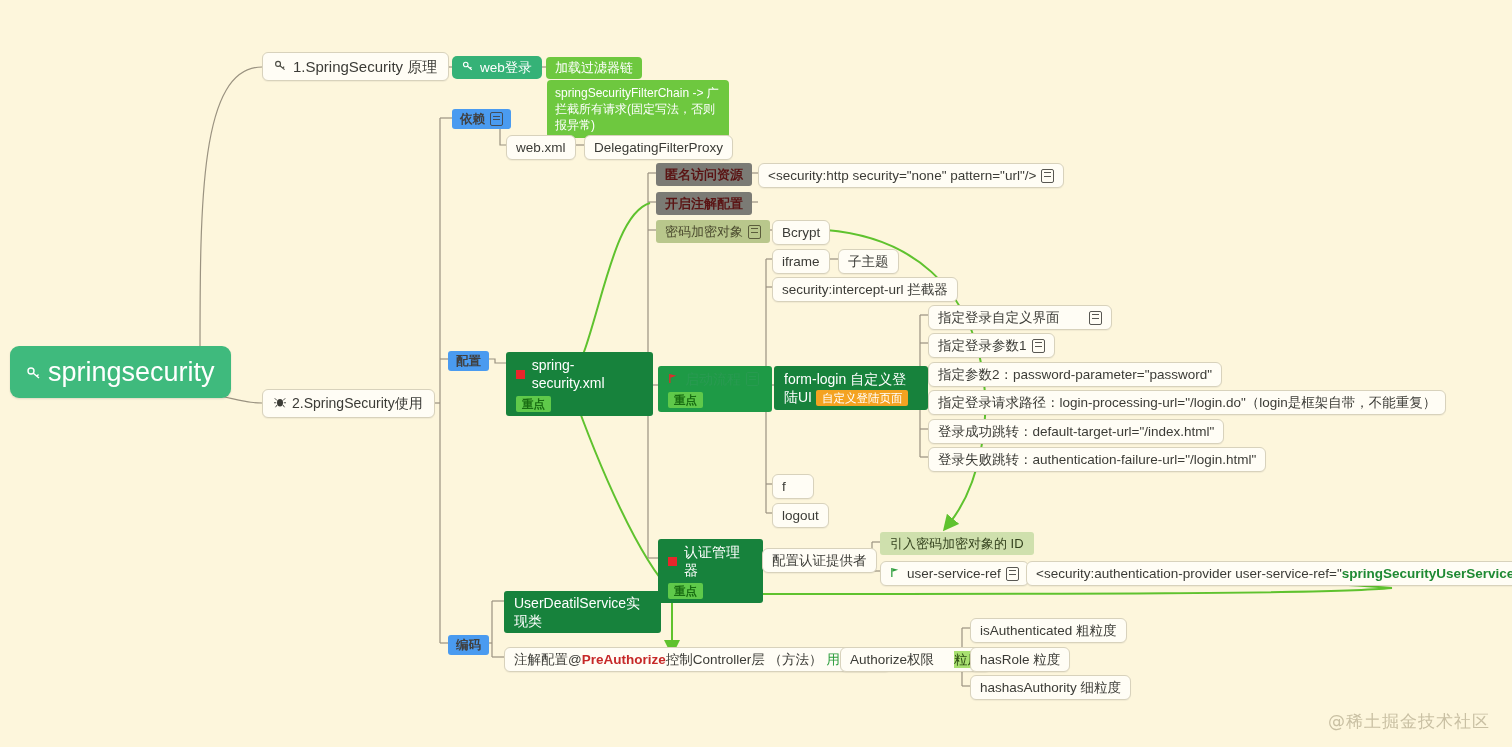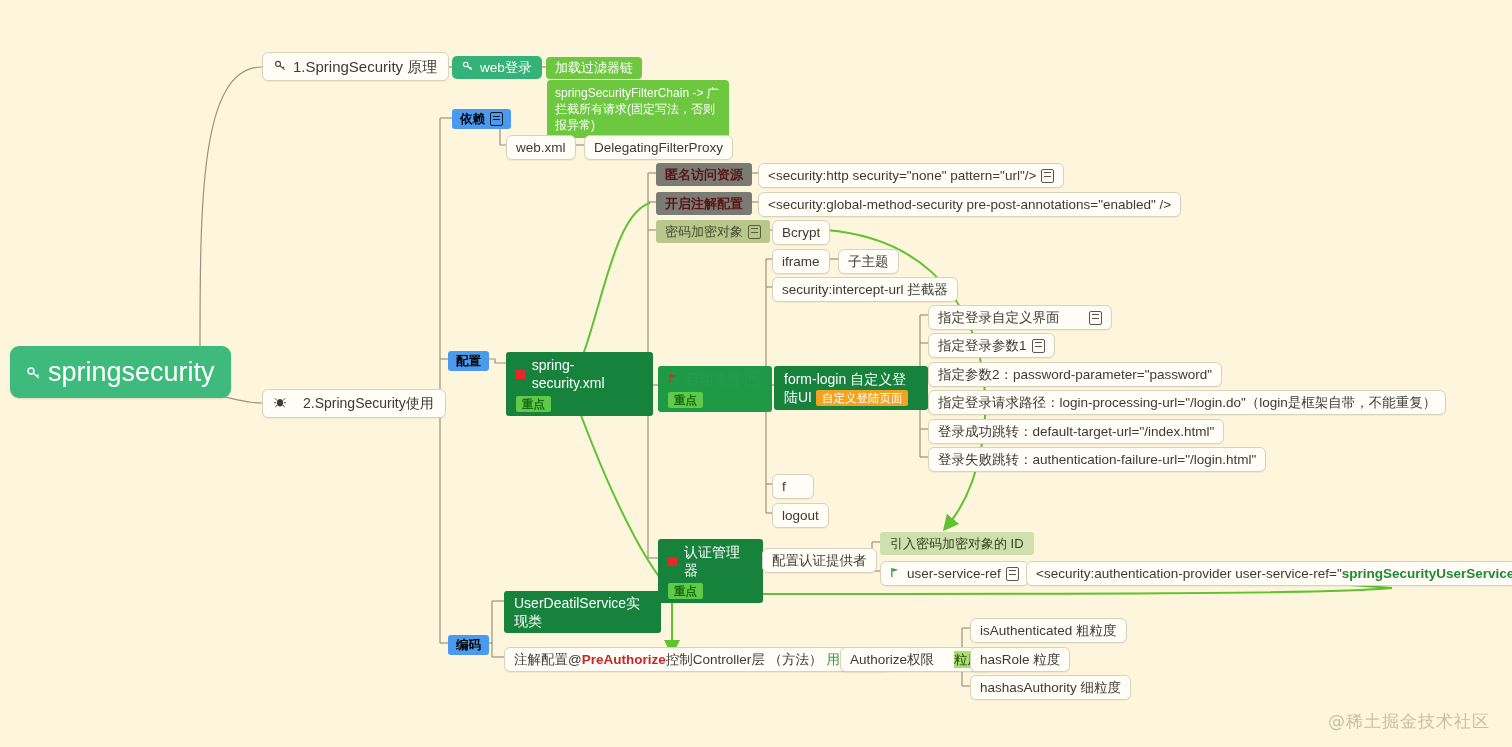--- a/index.html
+++ b/index.html
@@ -49,21 +49,21 @@
   }
   .olive{
     background:#b9c78c;border-radius:3px;color:#4b4b2f;
     padding:3px 9px;font-size:13px;line-height:17px;
   }
   .palegreen{
     background:#cfe0ad;border-radius:3px;color:#34421e;
     padding:3px 10px;font-size:13px;line-height:17px;
   }
   .blueTag{
-    background:#4a9bf0;border-radius:3px;color:#000000;
+    background:#4a9bf0;border-radius:3px;color:#404040;
     padding:2px 8px;font-size:12.5px;line-height:16px;font-weight:bold;
   }
   .badge{
     display:inline-block;background:#5fc94a;color:#186c12;
     font-size:11.5px;line-height:14px;padding:1px 6px;border-radius:2px;
     font-weight:bold;margin-top:4px;
   }
   .badgeOrange{
     display:inline-block;background:#f4a321;color:#ffffff;
     font-size:11.5px;line-height:14px;padding:1px 6px;border-radius:2px;
@@ -206,21 +206,21 @@
   <div class="node plain" style="left:262px;top:52px;font-size:15px;padding:5px 11px;">
     <span class="keyico">
       <svg width="13" height="13" viewBox="0 0 16 16">
           <circle cx="5" cy="6" r="3" fill="none" stroke="#4a4a42" stroke-width="1.4"></circle>
           <path d="M7 8 L13 13 M11 11 L12.5 9.5" stroke="#4a4a42" stroke-width="1.4" fill="none"></path>
         </svg>
     </span>
     <span>1.SpringSecurity 原理</span>
   </div>
 
-  <div class="node plain" style="left:262px;top:389px;font-size:14px;padding:5px 11px;gap:11px;">
+  <div class="node plain" style="left:262px;top:389px;font-size:14px;padding:5px 11px;">
     <span class="bugico">
       <svg width="12" height="12" viewBox="0 0 16 16">
           <ellipse cx="8" cy="9" rx="4" ry="5" fill="#3b3b36"></ellipse>
           <path d="M4 6 L1 3 M12 6 L15 3 M3 9 L0 9 M13 9 L16 9 M4 12 L2 15 M12 12 L14 15" stroke="#3b3b36" stroke-width="1.2"></path>
         </svg>
     </span>
     <span>2.SpringSecurity使用</span>
   </div>
 
   <div class="node green1" style="left:452px;top:56px;">
@@ -270,23 +270,20 @@
   <div class="node gray" style="left:656px;top:163px;">
     <span>匿名访问资源</span>
   </div>
   <div class="node plain" style="left:758px;top:163px;">
     <span>&lt;security:http security="none" pattern="url"/&gt;</span>
     <span class="noteico"></span>
   </div>
 
   <div class="node gray" style="left:656px;top:192px;">
     <span>开启注解配置</span>
-  </div>
-  <div class="node plain" style="left:758px;top:192px;">
-    <span>&lt;security:global-method-security pre-post-annotations="enabled" /&gt;</span>
   </div>
 
   <div class="node olive" style="left:656px;top:220px;">
     <span>密码加密对象</span>
     <span class="noteico"></span>
   </div>
   <div class="node plain" style="left:772px;top:220px;">
     <span>Bcrypt</span>
   </div>
 

